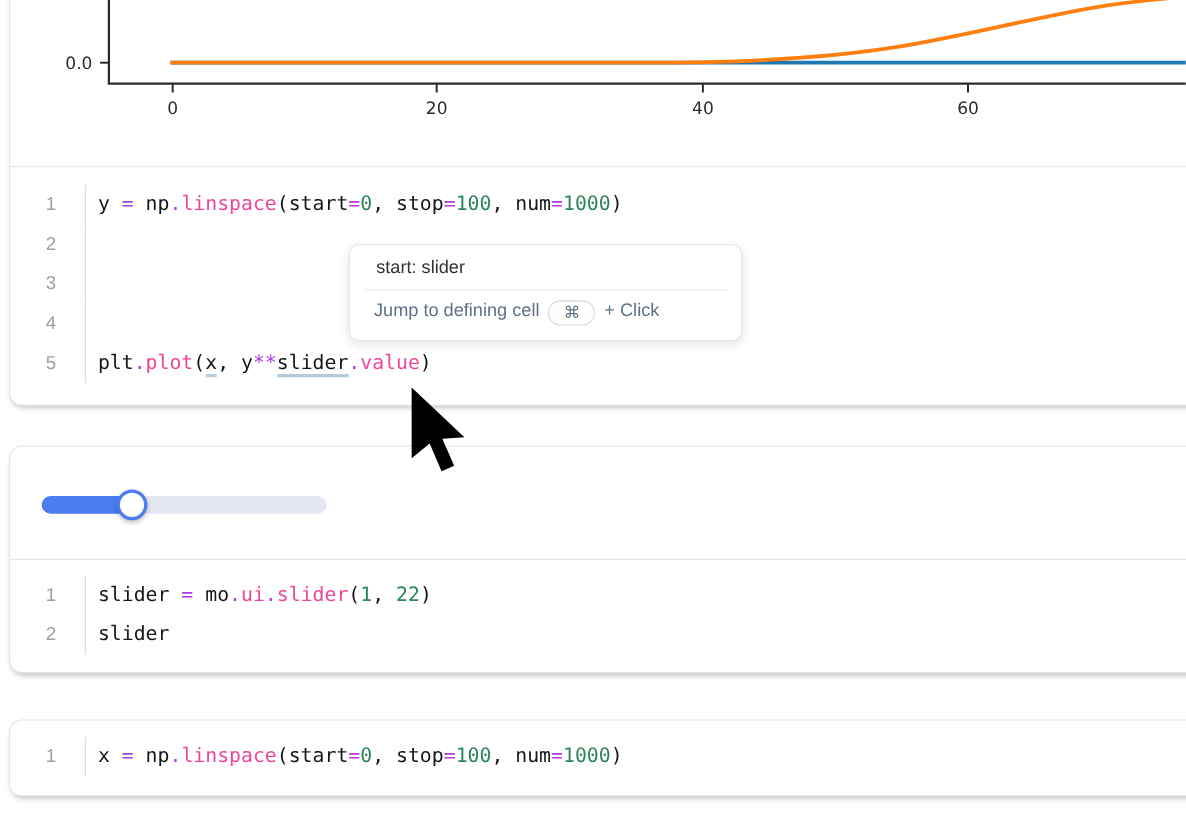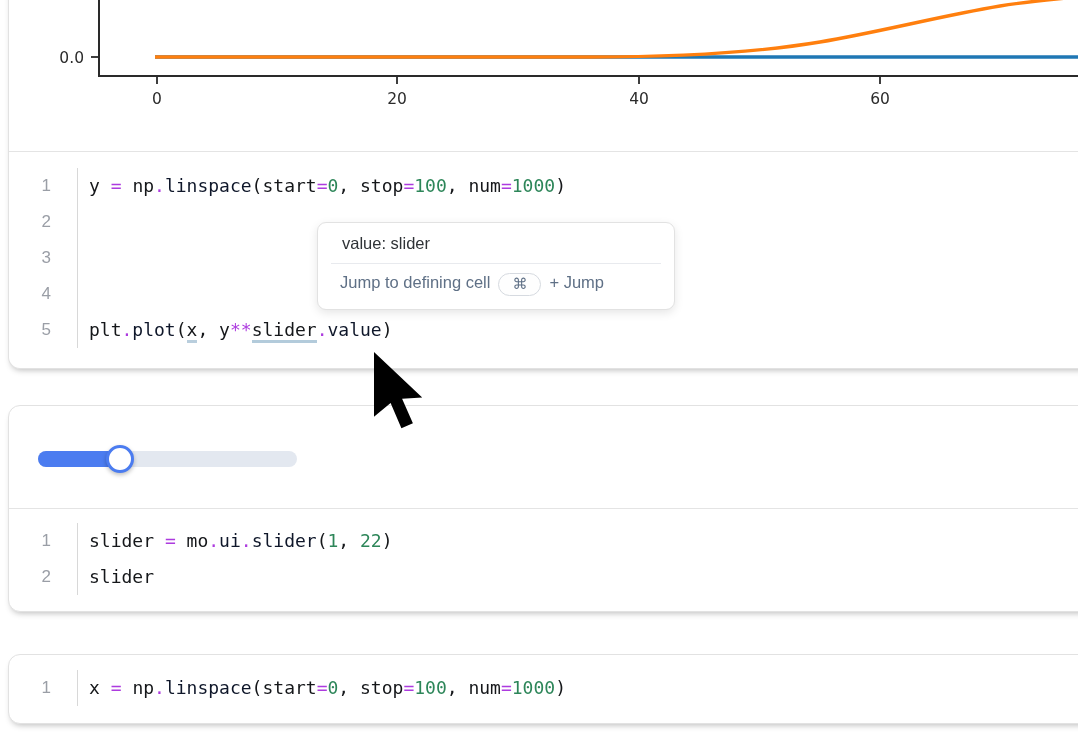--- a/index.html
+++ b/index.html
@@ -17,21 +17,21 @@
   #cell-plot .editor{top:212px;padding-top:16px;}
   #cell-slider .editor{top:103px;padding-top:14px;}
   #cell-x .editor{top:0;padding-top:15px;}
   .code-row{display:flex;height:36px;line-height:36px;}
   .gutter{width:69px;box-sizing:border-box;border-right:1px solid #d8d8d8;text-align:right;
     padding-right:26px;color:#9a9ea6;font-size:17px;font-family:"Liberation Sans",sans-serif;
     flex:0 0 69px;}
   .code-line{padding-left:11px;font-family:"DejaVu Sans Mono",monospace;font-size:18px;
     color:#15171a;white-space:pre;}
   .tk-o{color:#ad3bdf;}
-  .tk-f{color:#0f172a;}
+  .tk-f{color:#ec4899;}
   .tk-n{color:#2d8659;}
   .tk-u{border-bottom:3px solid #b9cedd;}
   .tk-us{border-bottom:3px solid #b3cbdb;}
   
   .slider-track{position:absolute;left:29px;top:45px;width:259px;height:16px;border-radius:9px;
     background:#e3e8f0;}
   .slider-fill{position:absolute;left:0;top:0;height:16px;width:91px;border-radius:9px;
     background:#4b7cf0;}
   .slider-thumb{position:absolute;left:97px;top:39px;width:28px;height:28px;border-radius:50%;
     background:#fff;border:3px solid #4b7cf0;box-sizing:border-box;
@@ -89,26 +89,26 @@
         <div class="gutter">4</div>
       </div>
       <div class="code-row">
         <div class="gutter">5</div>
         <div class="code-line"><span class="tk-v">plt</span><span class="tk-o">.</span><span class="tk-f">plot</span><span class="tk-p">(</span><span class="tk-u">x</span><span class="tk-p">,</span><span class="tk-s"> </span><span class="tk-v">y</span><span class="tk-o">**</span><span class="tk-us">slider</span><span class="tk-o">.</span><span class="tk-f">value</span><span class="tk-p">)</span></div>
       </div>
     </div>
 </div>
 
 <div class="tooltip">
-  <div class="tooltip-title">value: slider</div>
+  <div class="tooltip-title">start: slider</div>
   <div class="tooltip-sep"></div>
   <div class="tooltip-row">
     <span>Jump to defining cell</span>
     <span class="kbd">⌘</span>
-    <span>+ Jump</span>
+    <span>+ Click</span>
   </div>
 </div>
 
 <div class="cell" id="cell-slider">
   <div>
     <div class="slider-track">
       <div class="slider-fill"></div>
     </div>
     <div class="slider-thumb"></div>
   </div>

